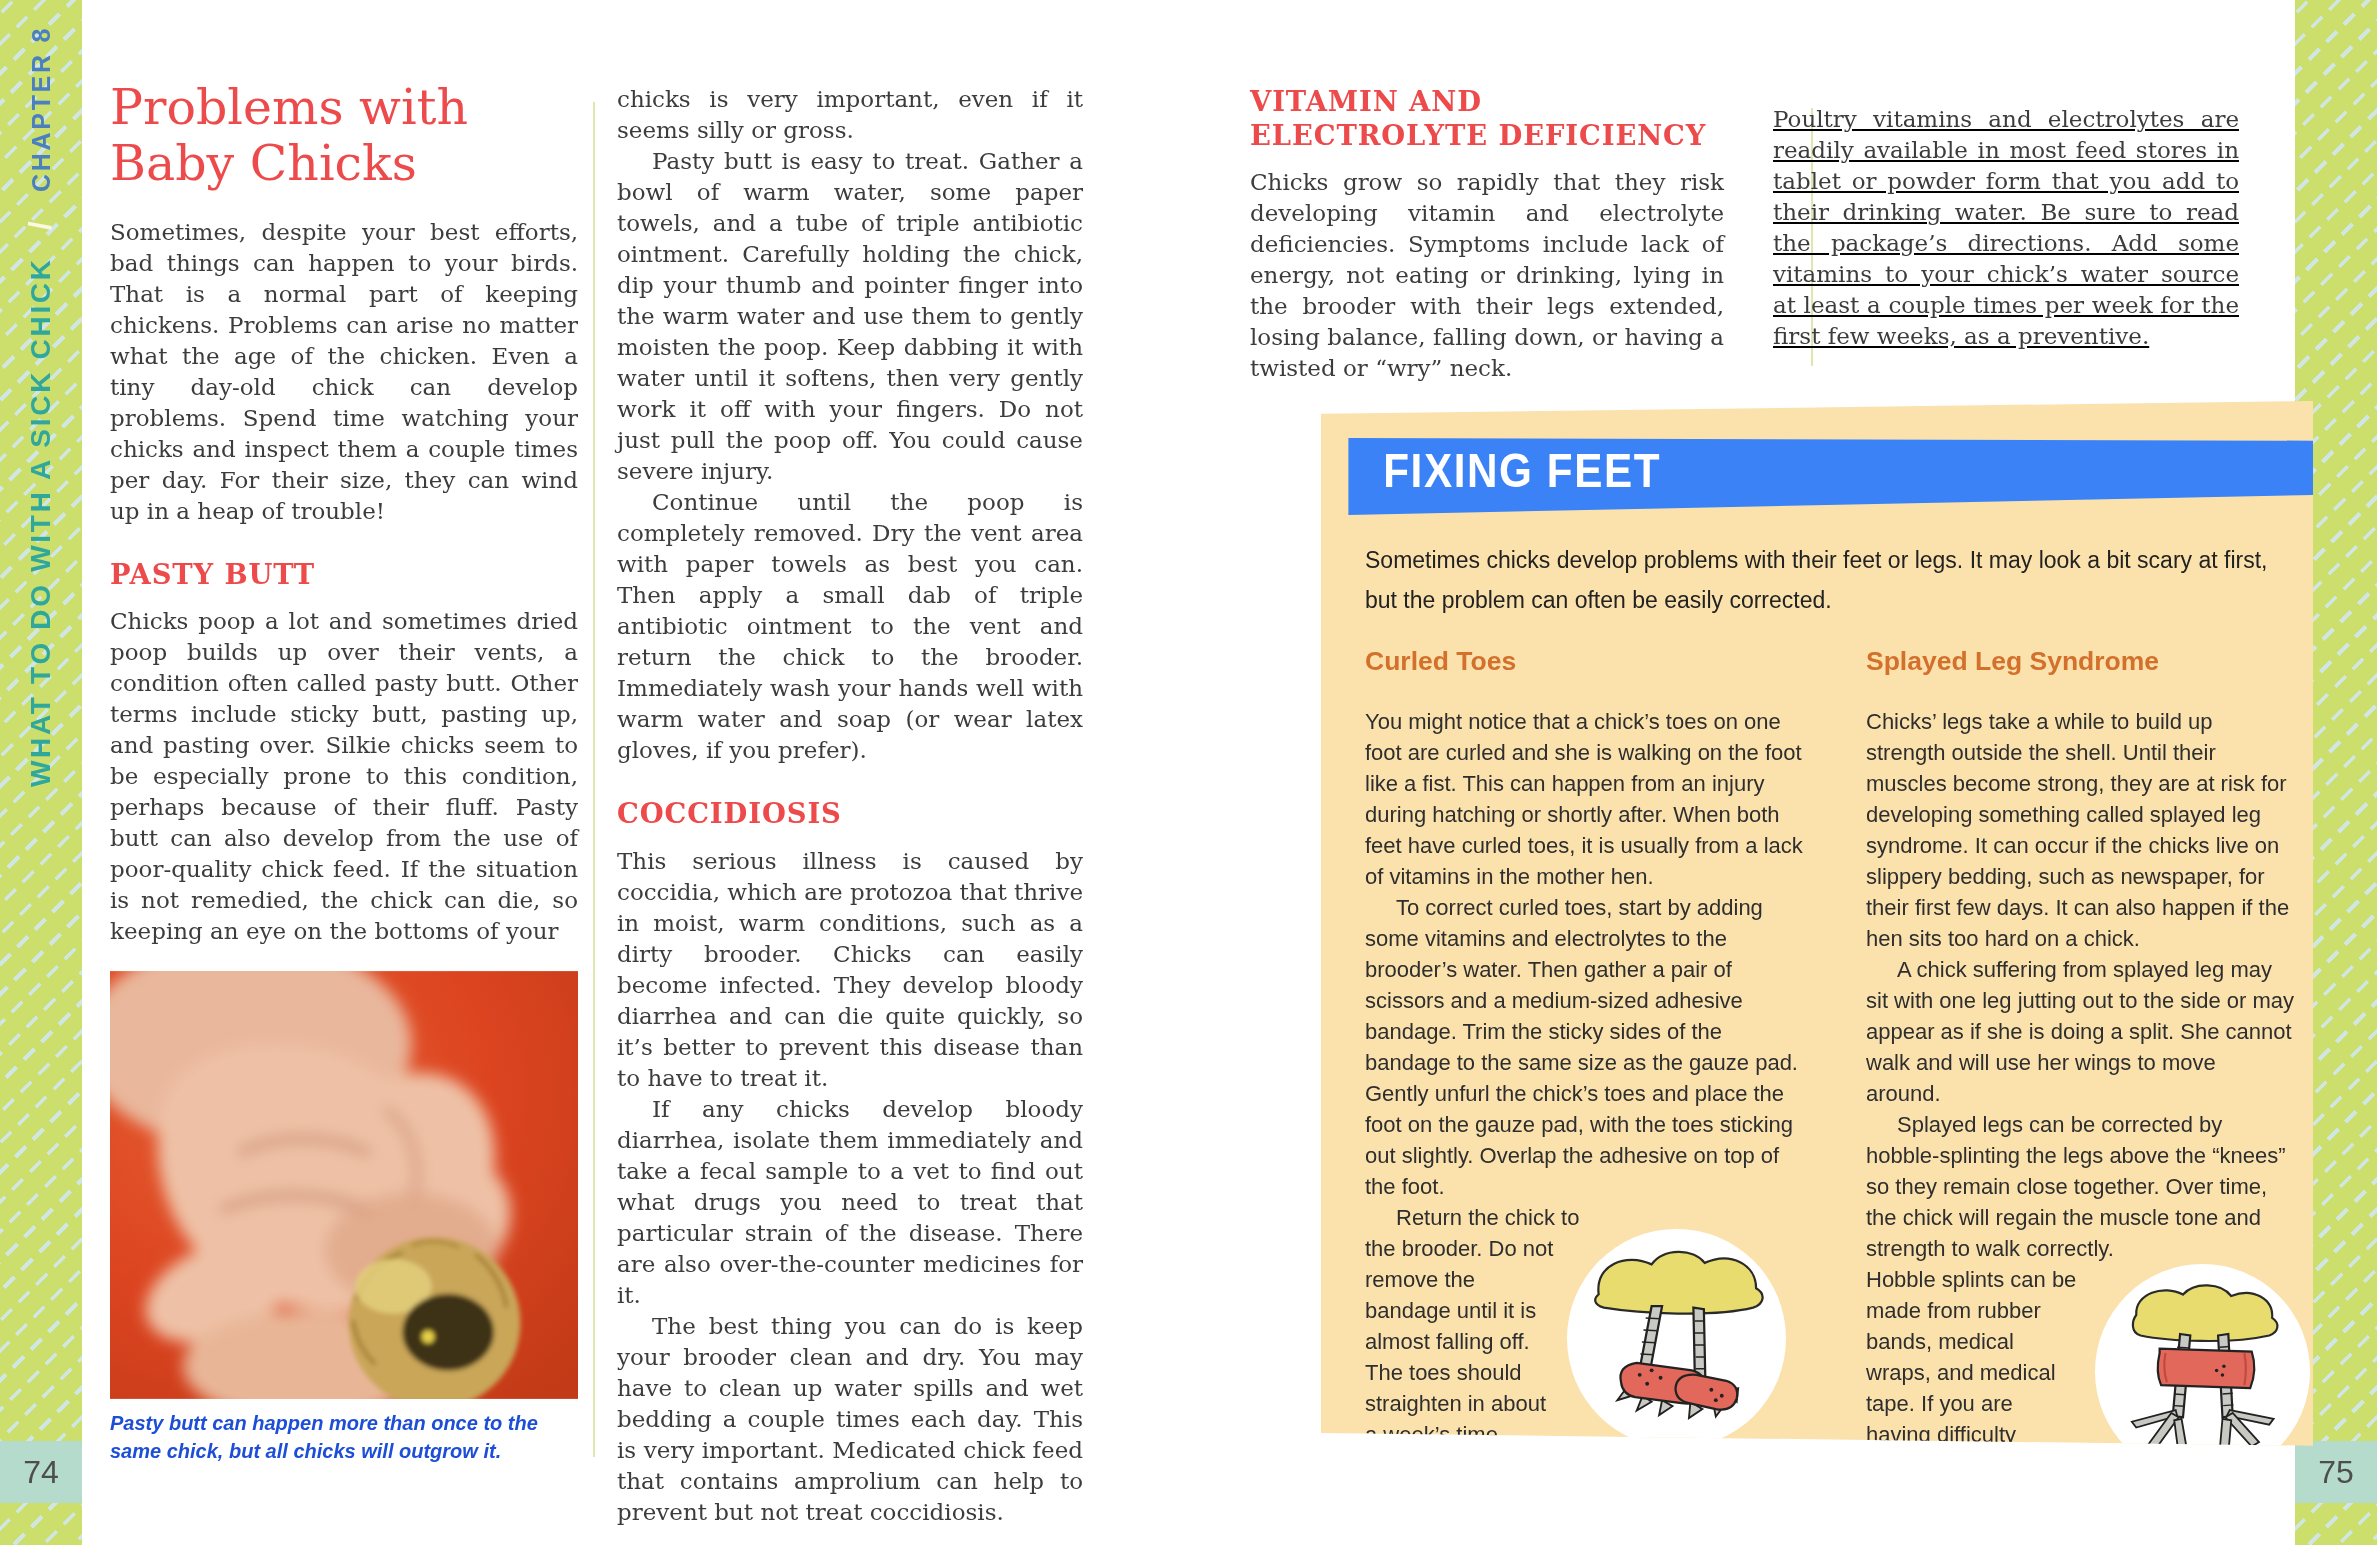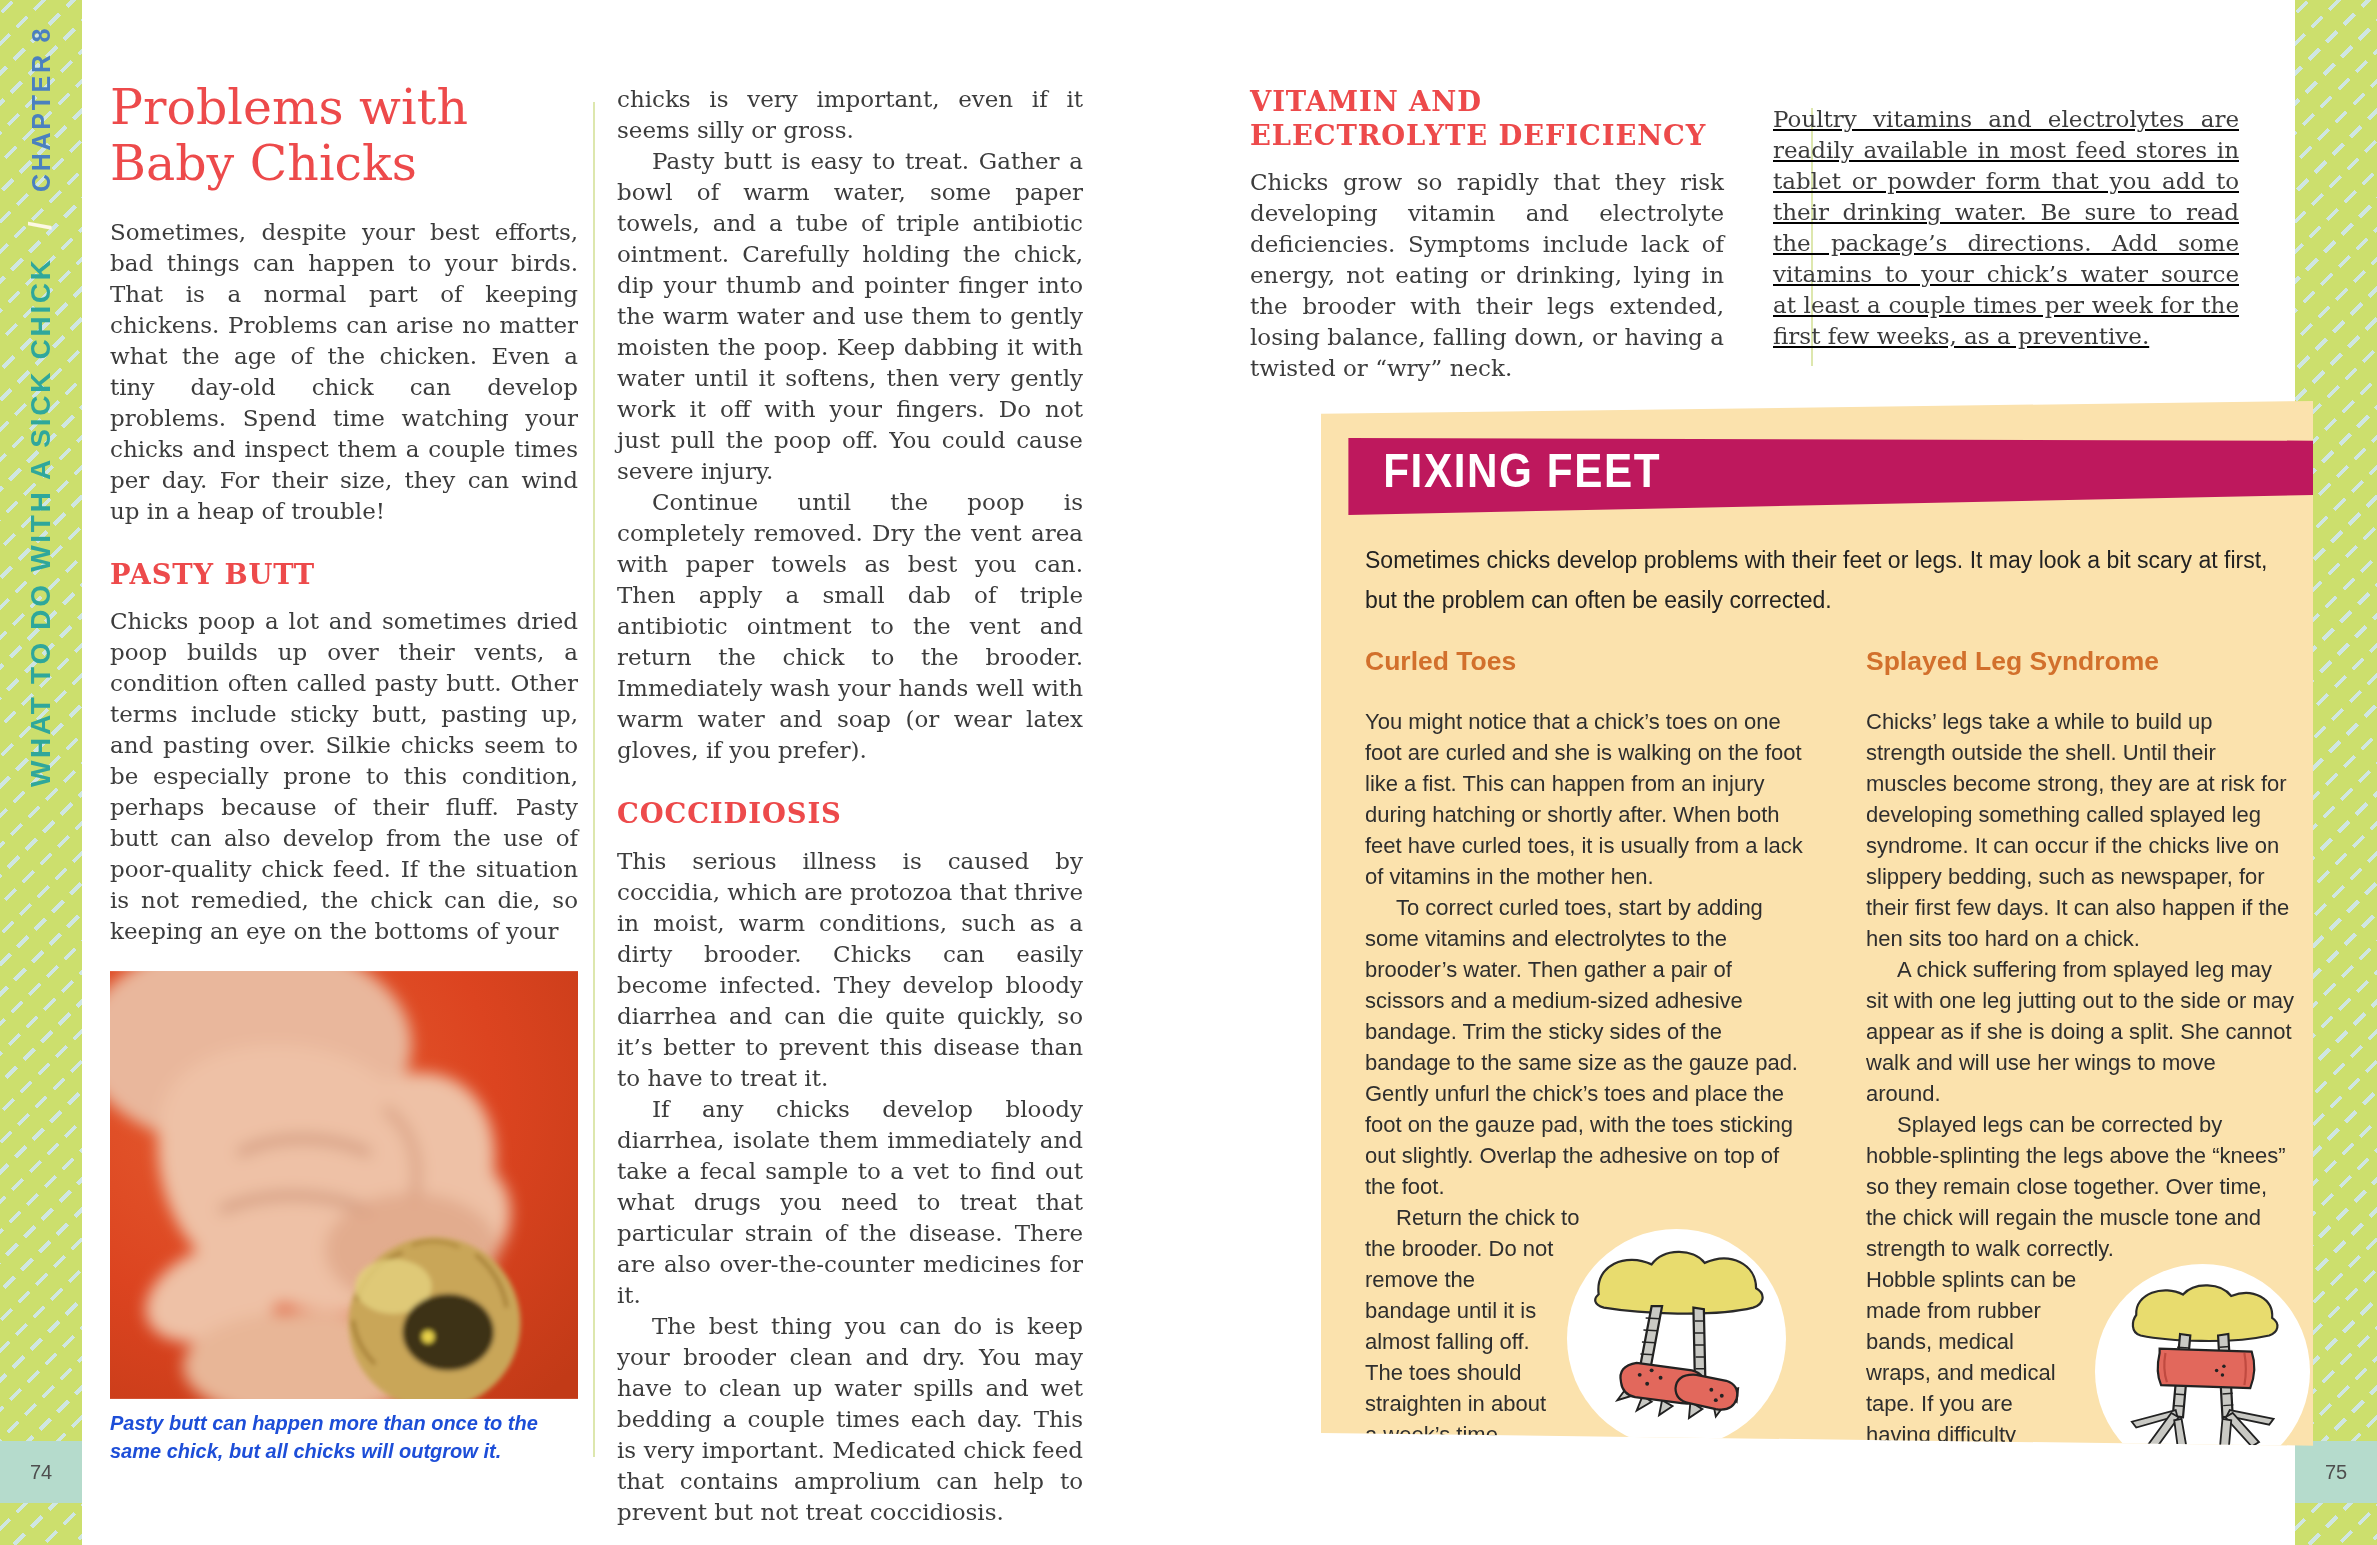--- a/index.html
+++ b/index.html
@@ -16,41 +16,41 @@
   .sidebar-wrap{position:absolute;left:0;top:46px;width:82px;height:722px;
     display:flex;align-items:center;justify-content:center;}
   .sidebar-rot{writing-mode:vertical-rl;transform:rotate(180deg);white-space:nowrap;
     font-family:"Liberation Sans",sans-serif;font-weight:bold;font-size:28px;letter-spacing:2.7px;}
   .sb-title{color:#2fa79b;}
   .sb-slash{color:#fdf8e4;font-size:31px;margin:16.5px 0;}
   .sb-chap{color:#4a80bf;font-size:25px;letter-spacing:2.7px;}
   
   .pagenum{position:absolute;left:0;width:100%;top:1441px;height:62px;background:#b5dbcc;
     display:flex;align-items:center;justify-content:center;
-    font-family:"Liberation Sans",sans-serif;font-size:20px;color:#4e4e4e;}
+    font-family:"Liberation Sans",sans-serif;font-size:32px;color:#4e4e4e;}
   
   .col{position:absolute;}
   .serif-body{font-size:23px;line-height:31px;color:#3c3c3c;text-align:justify;margin:0;}
   .ind{text-indent:35px;}
   h1.title{font-size:49px;line-height:1.15;color:#ed4a4b;margin:0 0 24px 0;font-weight:normal;width:393px;}
   h2.red{font-size:27.4px;color:#ed4a4b;letter-spacing:0.9px;margin:31px 0 16.5px 0;font-weight:bold;}
   h2.red.first{margin-top:0;}
   .vrule{position:absolute;width:1.8px;background:#dde7ae;}
   .rule1{left:593px;top:102px;height:1355px;}
   .rule2{left:1811px;top:108px;height:258px;}
   
   figure.photo{margin:24px 0 11px 0;width:468px;height:428px;}
   figure.photo svg{display:block;}
   .caption{font-family:"Liberation Sans",sans-serif;font-style:italic;font-weight:bold;
     font-size:20px;line-height:27.4px;color:#1d4ed8;margin:0;width:457px;text-align:left;}
   
   .fixbox{position:absolute;left:1321px;top:401px;width:992px;height:1052px;background:#fbe2ad;
     clip-path:polygon(0 12.8px, 100% 0, 100% calc(100% - 7.3px), 0 calc(100% - 20px));
     font-family:"Liberation Sans",sans-serif;}
-  .ff-banner{position:absolute;left:27.4px;right:0;top:37px;height:77px;background:#be185d;
+  .ff-banner{position:absolute;left:27.4px;right:0;top:37px;height:77px;background:#3b82f6;
     clip-path:polygon(0 0, 100% 2.7px, 100% 57px, 0 77px);display:flex;align-items:center;}
   .ff-title{color:#ffffff;font-weight:bold;font-size:48px;letter-spacing:1.8px;
     transform:scaleX(0.88);transform-origin:left center;padding-left:40px;padding-bottom:12.8px;}
   .ff-intro{position:absolute;left:44px;top:139px;width:914px;margin:0;
     font-size:23px;line-height:40px;color:#222222;}
   .ff-col{position:absolute;top:245px;}
   .ff-left{left:44px;width:441px;}
   .ff-right{left:545px;width:430px;}
   .ff-col h3{font-size:26.5px;color:#d2702c;margin:0 0 29px 0;font-weight:bold;}
   .ff-p{font-size:22px;line-height:31px;color:#2e2e2e;margin:0;text-align:left;}

